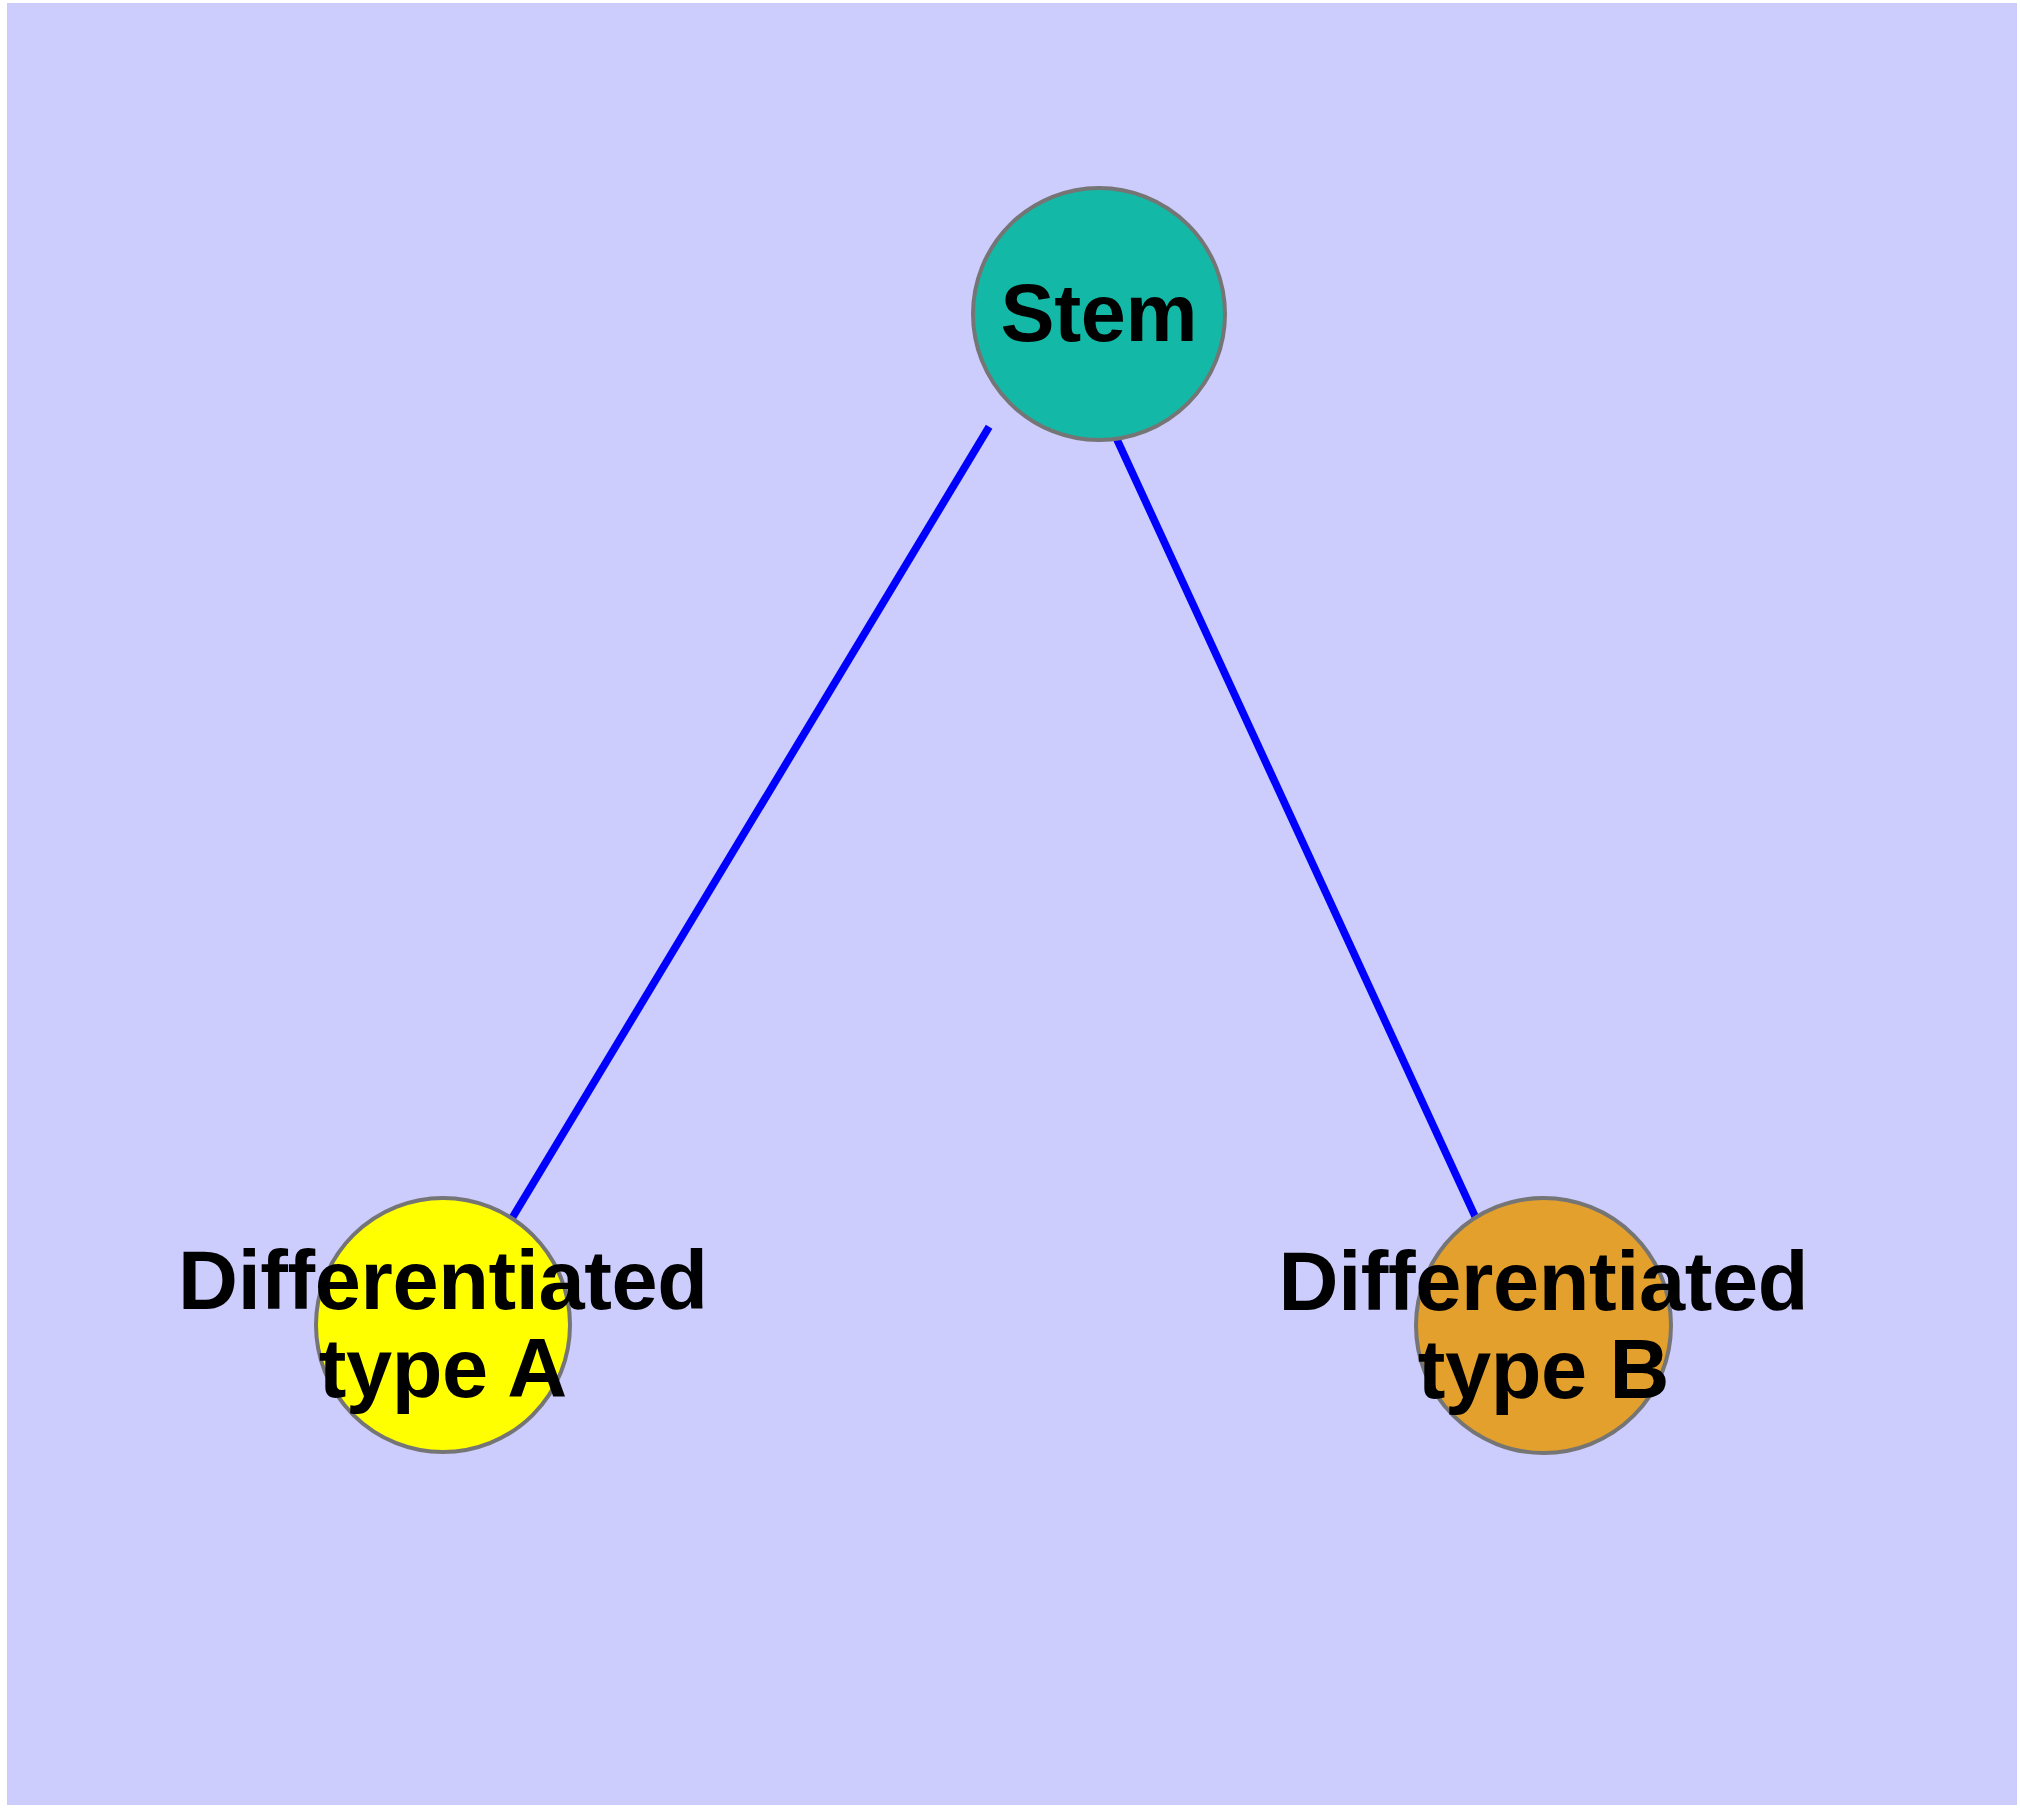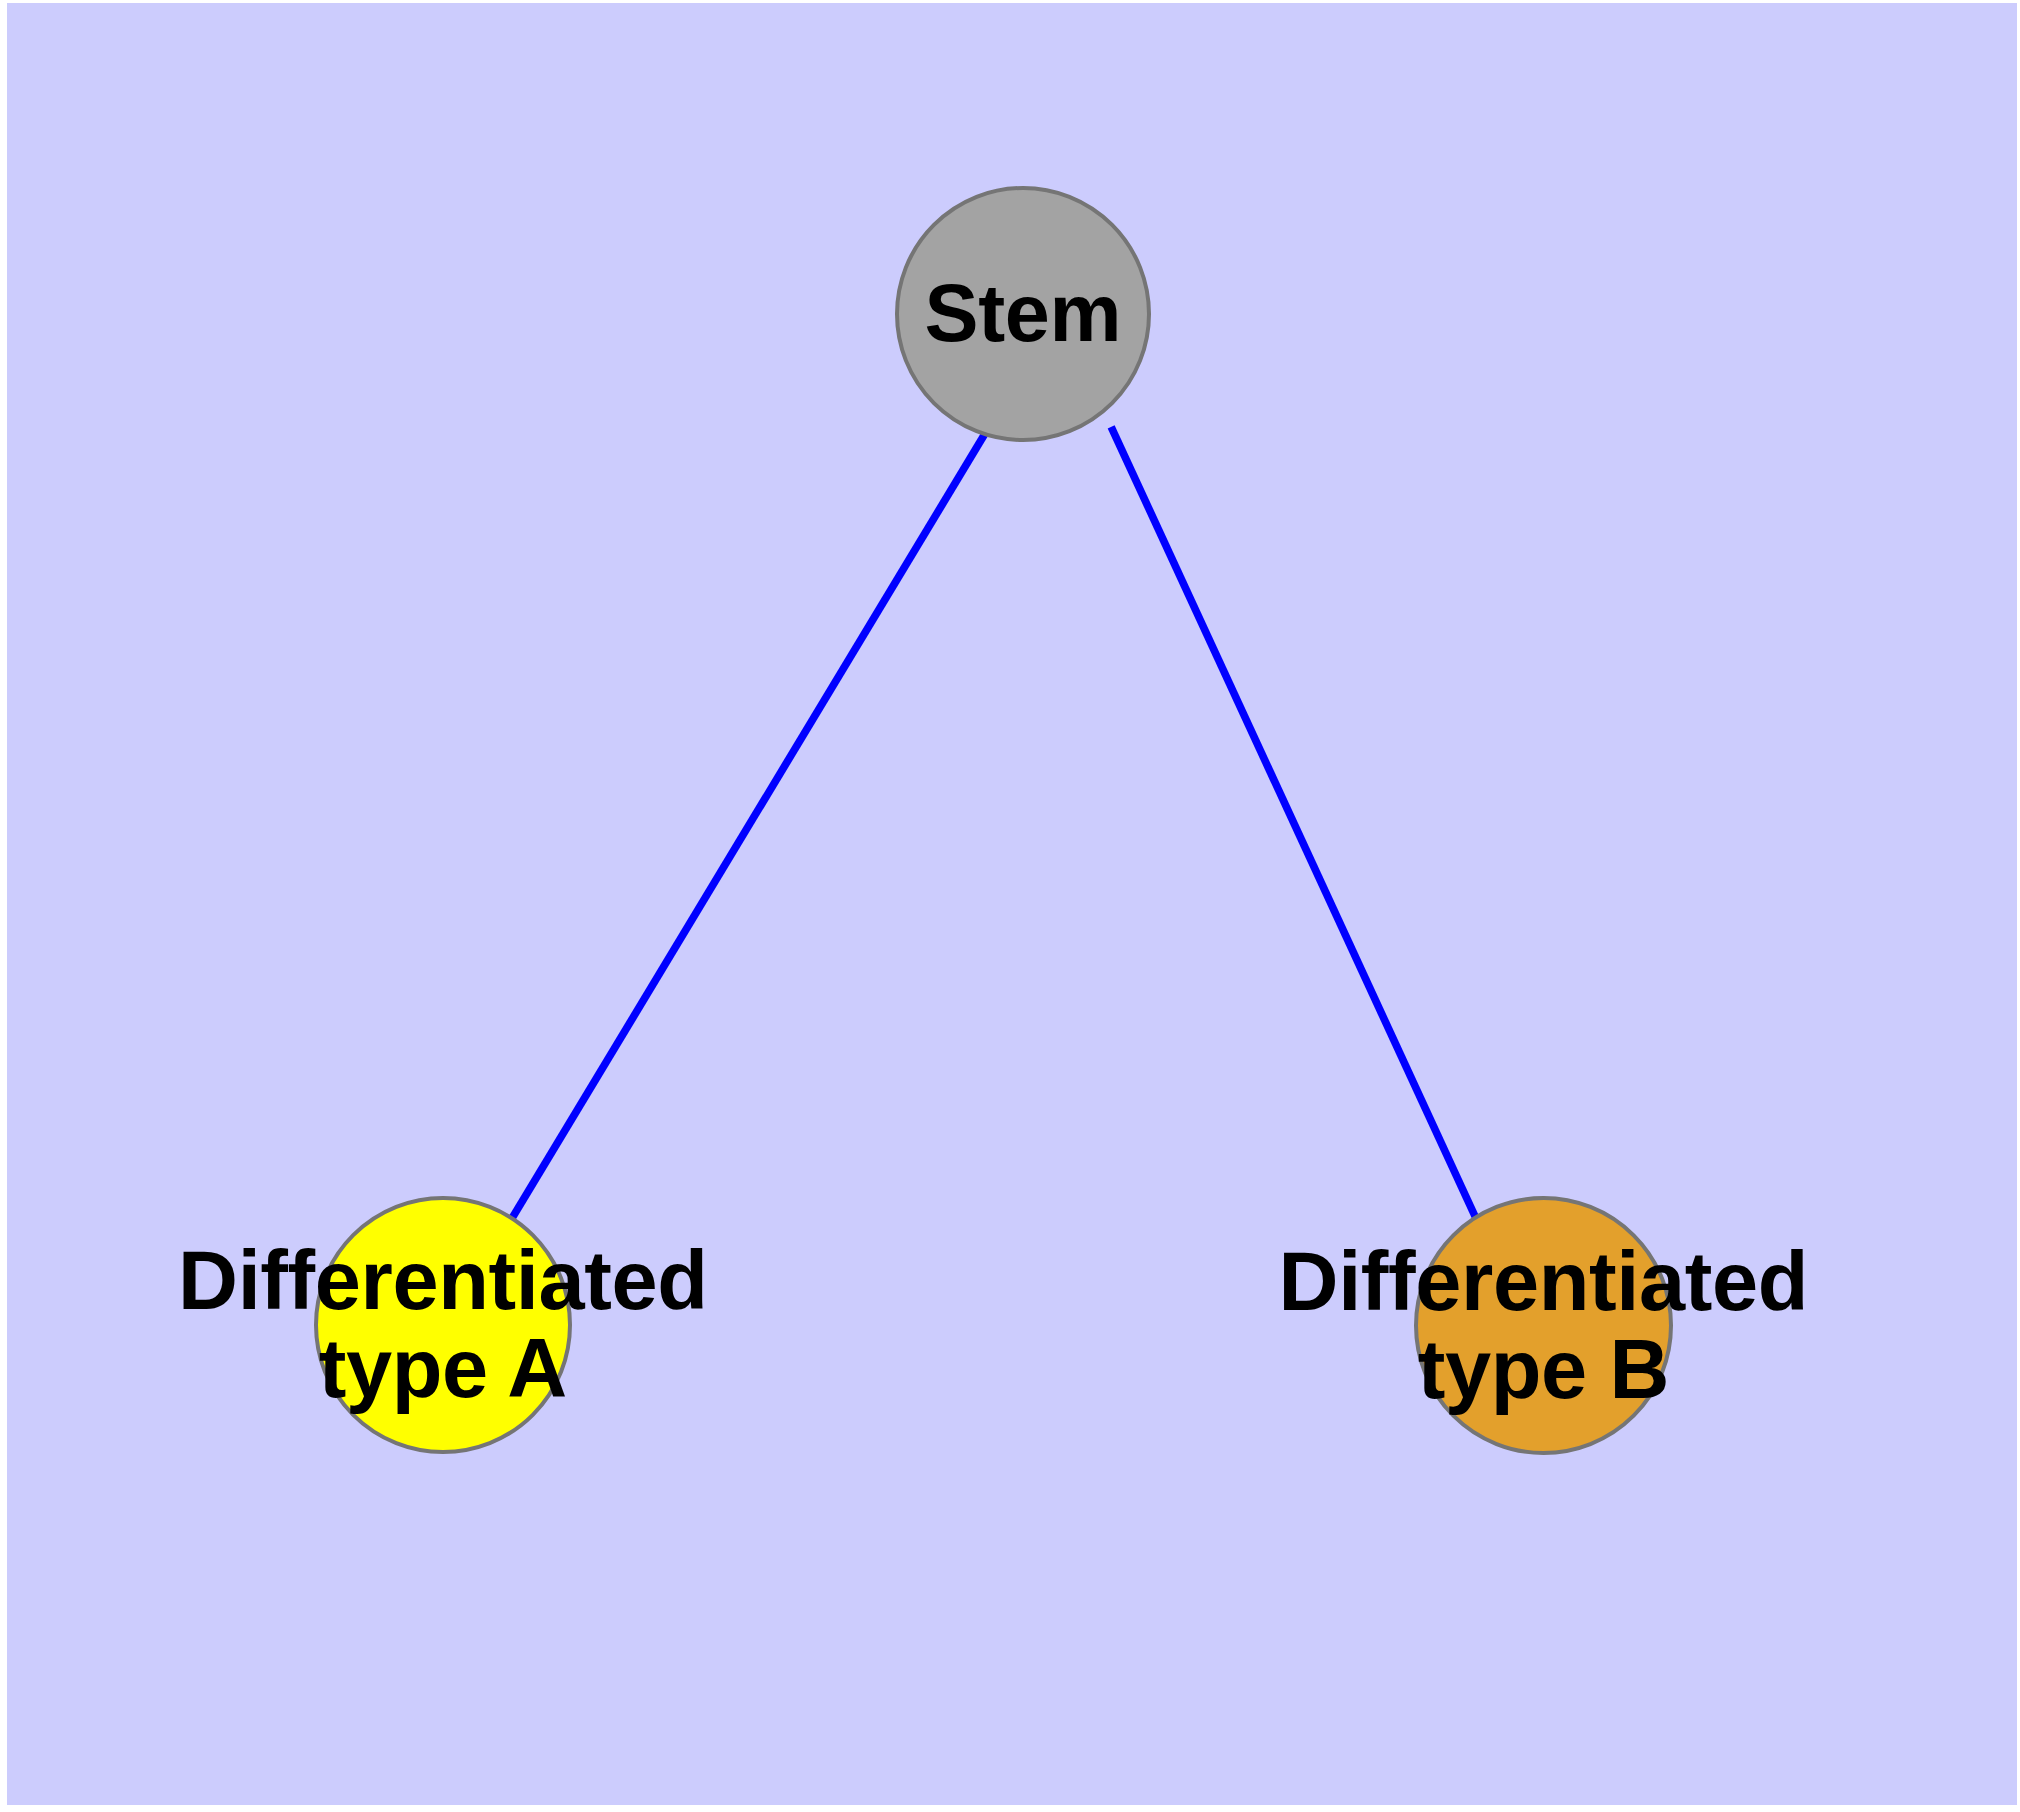--- a/index.html
+++ b/index.html
@@ -56,25 +56,25 @@
     font-weight: bold;
     text-align: center;
     white-space: pre;
     line-height: 1.06;
     letter-spacing: -0.4px;
     pointer-events: none;
   }
 
   
   #node-stem {
-    left: 888px;
+    left: 964px;
     top: 183px;
     width: 256px;
     height: 256px;
-    background: #a3a3a3;
+    background: #14b8a6;
   }
   #node-stem .node-label {
     font-size: 81px;
   }
 
   
   #node-diff-a {
     left: 307px;
     top: 1193px;
     width: 258px;

